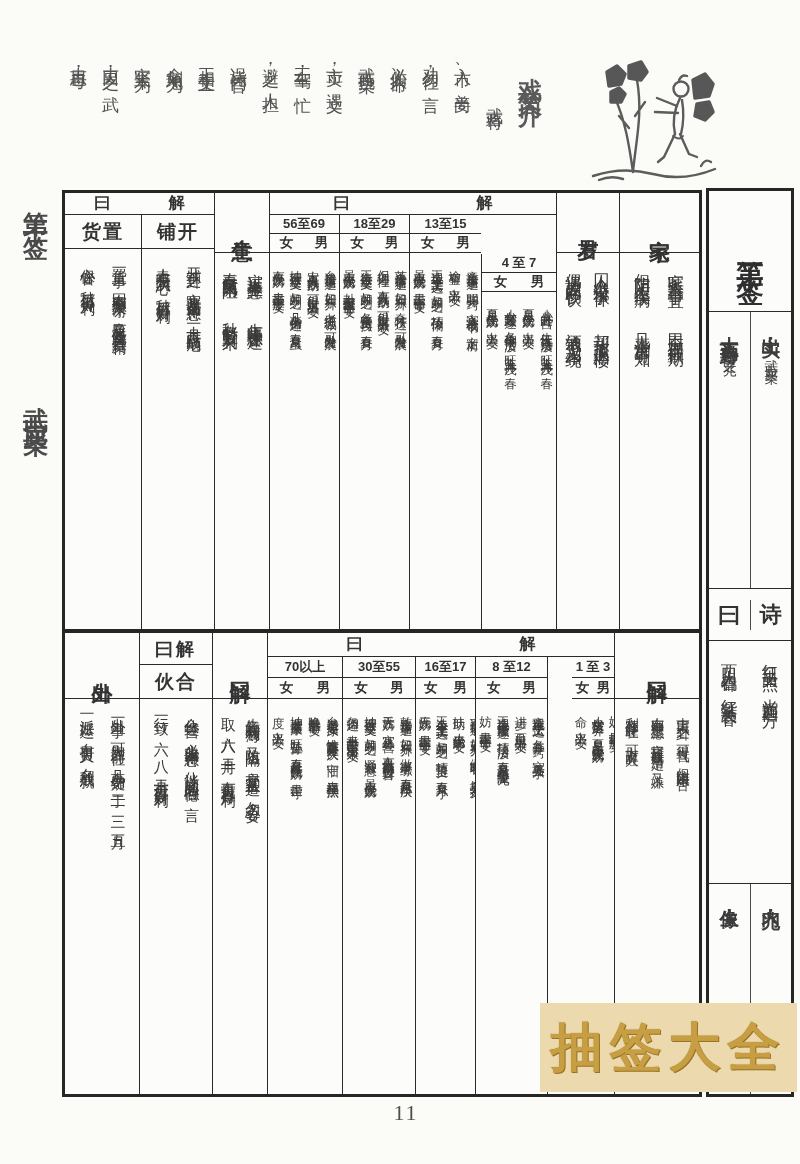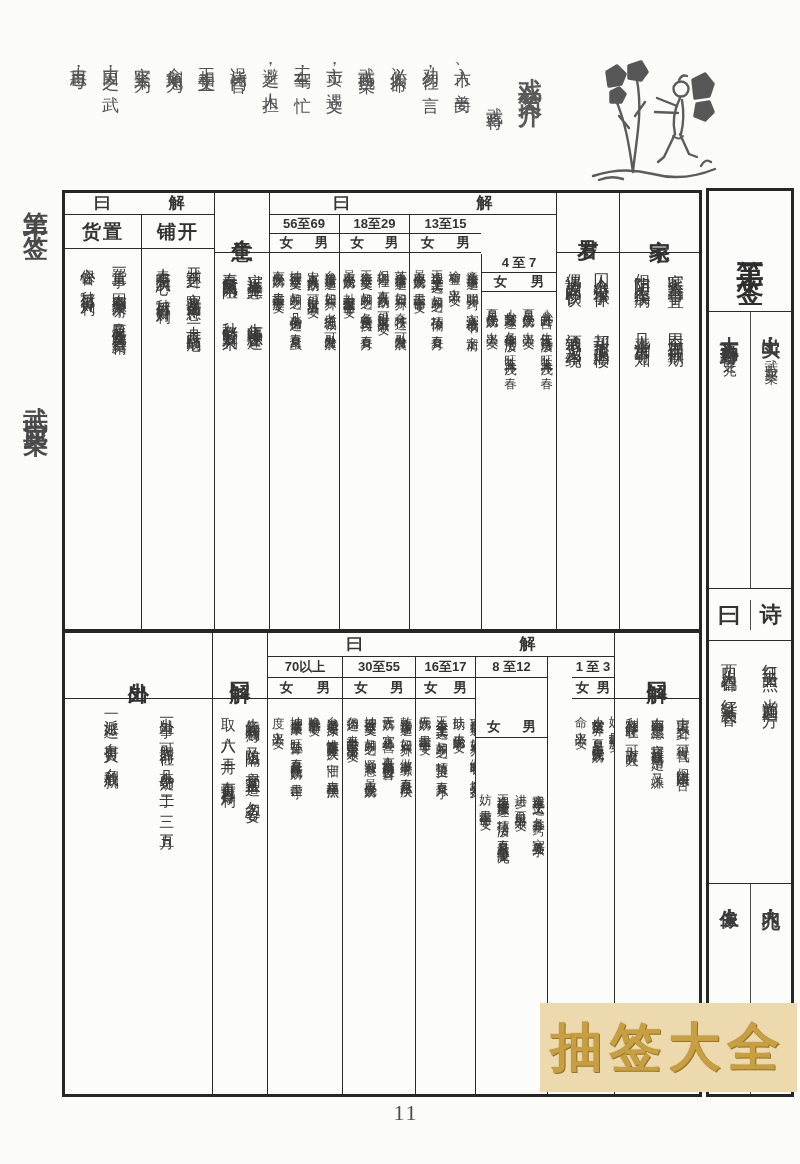--- a/index.html
+++ b/index.html
@@ -274,21 +274,21 @@
               <span>女</span>
               <span>男</span>
             </div>
           <div class="vbody agebody">
               <div class="vline">小孩根苗足养　八字清格　旺益上人</div>
               <div class="vline">妨　吉星守度平安</div>
               <div class="vline">小女根苗足养　夏月虽有小皮疾无妨</div>
               <div class="vline">命　出入平安</div>
             </div>
         </div>
-        <div class="col" style="flex:0 0 72px;gap:39px;">
+        <div class="col" style="flex:0 0 72px;">
           <div class="hdr agehdr">8 至12</div>
           <div class="hdr fmrow">
               <span>女</span>
               <span>男</span>
             </div>
           <div class="vbody agebody">
               <div class="vline">童造现年交上运　各事开窍　宜培养入学</div>
               <div class="vline">进步　而且出入平安</div>
               <div class="vline">玉造现年运度顺遂　技巧活泼　春夏月虽有小波阻无</div>
               <div class="vline">妨　吉星守命平安</div>
@@ -339,20 +339,28 @@
     <div class="col" style="flex:0 0 55px;">
       <div class="hdr simplehdr">
           <span class="vhdr">解曰</span>
         </div>
       <div class="vbody shopbody">
           <div class="vline">生意初时利薄　又防阻隔　交易宜从正道　勿贪心妄</div>
           <div class="vline">取　六八　十二月　有贵人可得厚利</div>
         </div>
     </div>
 
+    <div class="col" style="flex:0 0 73px;">
+      <div class="hdr spanhdr">曰解</div>
+      <div class="hdr subhdr">伙合</div>
+      <div class="vbody shopbody">
+          <div class="vline">合伙经营　必先改谢神恩　伙计之间必同心同德　言</div>
+          <div class="vline">行一致　六　八　十二月可得厚财利</div>
+        </div>
+    </div>
 
     <div class="col" style="flex:1;">
       <div class="hdr simplehdr">
           <span class="vhdr">出外</span>
         </div>
       <div class="vbody shopbody">
           <div class="vline">出外一事　可大胆前往　凡事勿疑　于二　三　五月</div>
           <div class="vline">一派好运　自有贵人　名利成就</div>
         </div>
     </div>

